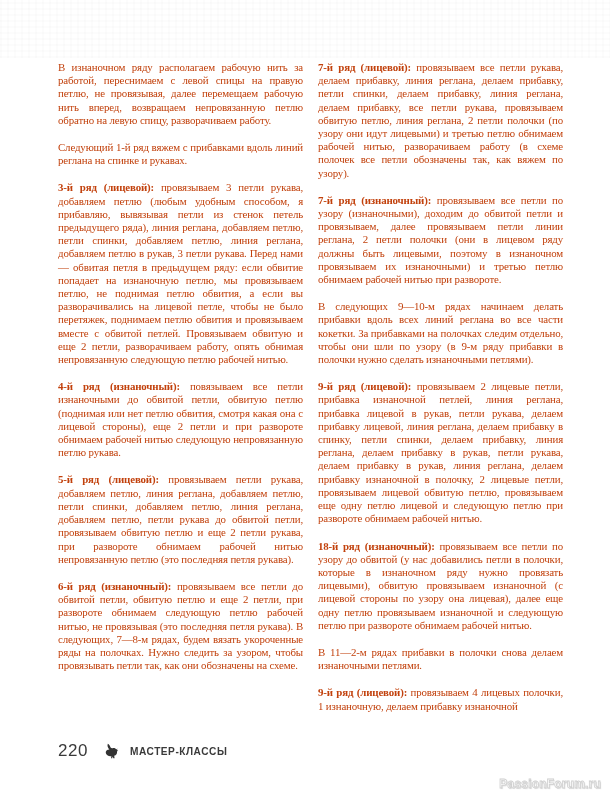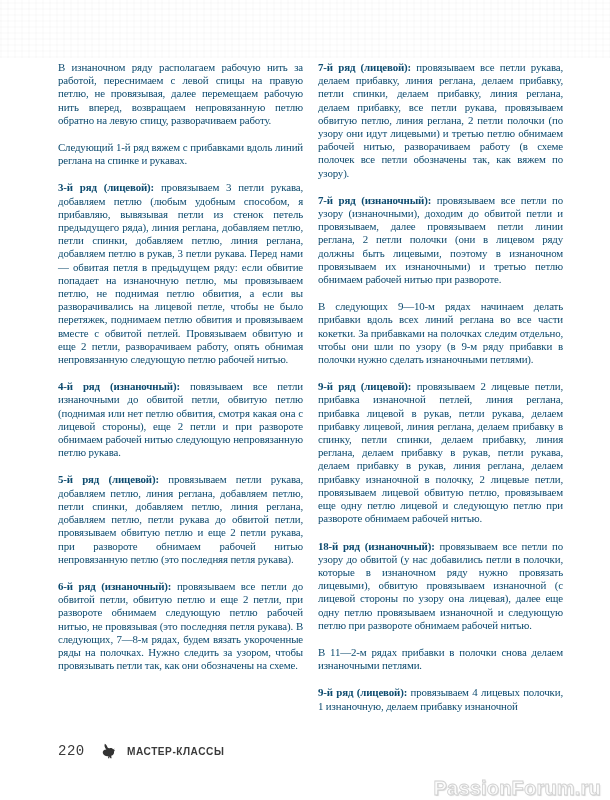--- a/index.html
+++ b/index.html
@@ -3,34 +3,34 @@
 <meta charset="utf-8">
 <style>
   html,body{margin:0;padding:0;}
   body{width:610px;height:800px;background:#ffffff;position:relative;overflow:hidden;
        font-family:"Liberation Serif", serif;}
   .page{position:absolute;inset:0;background:#ffffff;}
   .scan-noise{position:absolute;left:0;top:0;width:610px;height:58px;opacity:.5;
     background:
       repeating-linear-gradient(90deg, rgba(120,120,120,0.05) 0 2px, transparent 2px 7px),
       repeating-linear-gradient(0deg, rgba(120,120,120,0.04) 0 2px, transparent 2px 6px);}
-  .col{position:absolute;top:61px;width:245px;color:#0c4a6e;}
+  .col{position:absolute;top:61px;width:245px;color:#c2410c;}
   .col-left{left:58px;}
   .col-right{left:318px;}
   p.para{margin:0 0 14px 0;font-size:10.9px;line-height:13.2px;letter-spacing:-0.15px;
          text-align:justify;text-justify:inter-word;hyphens:auto;}
   p.para b.lead{font-weight:bold;}
   .footer{position:absolute;left:58px;top:741px;height:20px;display:flex;align-items:center;
           font-family:"Liberation Sans", sans-serif;color:#3a3a3a;}
-  .page-num{font-size:14px;letter-spacing:0.5px;font-family:Liberation Mono, monospace;}
+  .page-num{font-size:17px;letter-spacing:0.5px;}
   .rooster{width:16px;height:16px;margin:0 11px 0 15px;display:block;}
   .section-title{font-size:11.5px;font-weight:bold;letter-spacing:0.6px;
                  transform:scaleX(0.88);transform-origin:left center;white-space:nowrap;}
   .watermark{position:absolute;right:9px;top:777px;
-             font-family:"Liberation Sans", sans-serif;font-weight:bold;font-size:20px;
+             font-family:"Liberation Sans", sans-serif;font-weight:bold;font-size:12px;
              color:#fbfbfb;-webkit-text-stroke:0.8px #cfcfcf;
              text-shadow:1px 1px 1px rgba(170,170,170,0.45);letter-spacing:0.2px;}
 </style>
 </head>
 <body>
 
 <div class="page">
   <div class="scan-noise"></div>
 
   <div class="col col-left">

